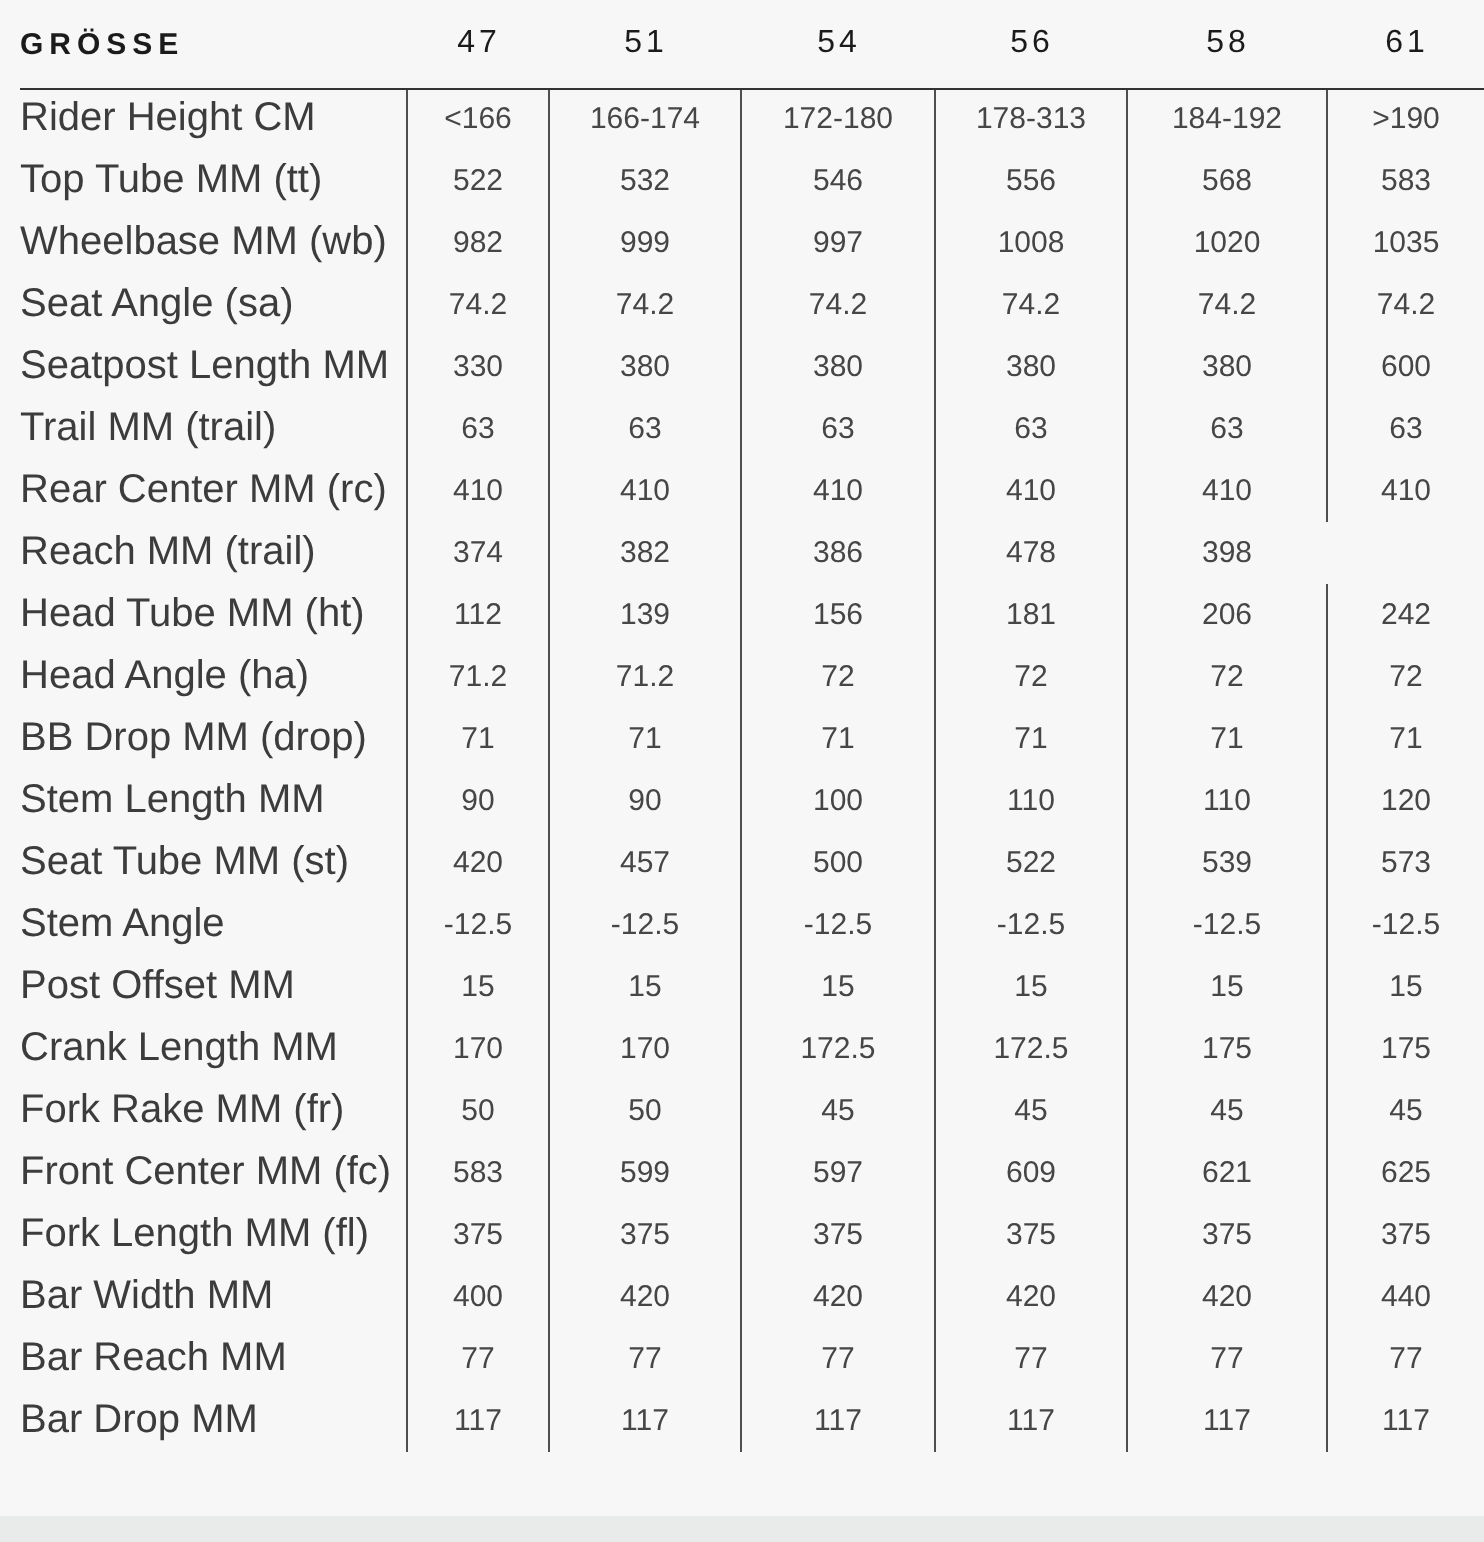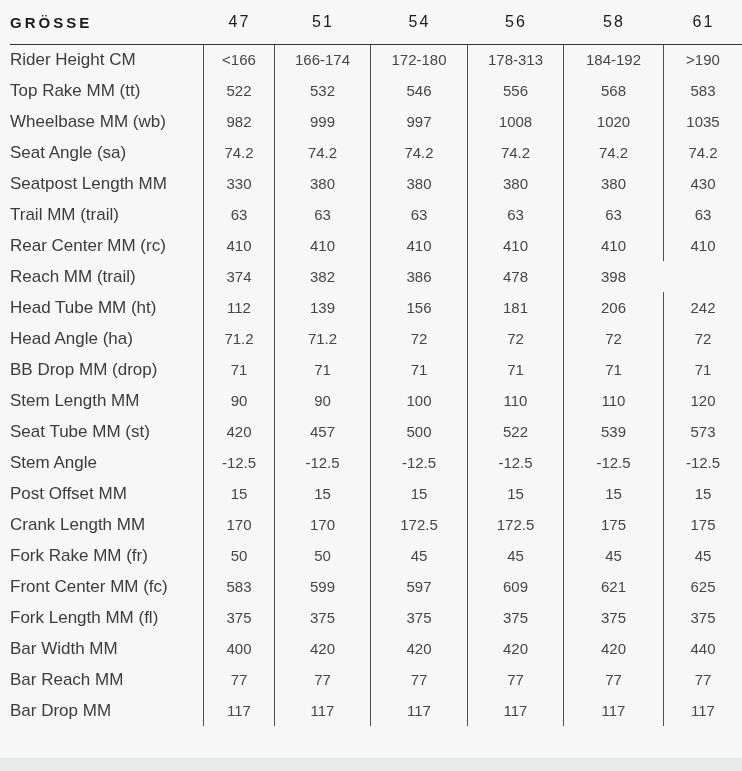--- a/index.html
+++ b/index.html
@@ -64,21 +64,21 @@
   .header-rule {
     position: absolute;
     top: 44px;
     left: 10px;
     right: 0;
     height: 1px;
     background: #333333;
   }
 
   .data-row .label-cell {
-    font-size: 17px;
+    font-size: 20px;
     color: #3c3c3c;
   }
 
   .data-row .value-cell {
     font-size: 15px;
     color: #464646;
     border-left: 1px solid #4f4f4f;
   }
 
   .bottom-strip {
@@ -112,21 +112,21 @@
         <div class="row data-row">
           <div class="cell label-cell">Rider Height CM</div>
           <div class="cell value-cell">&lt;166</div>
           <div class="cell value-cell">166-174</div>
           <div class="cell value-cell">172-180</div>
           <div class="cell value-cell">178-313</div>
           <div class="cell value-cell">184-192</div>
           <div class="cell value-cell">&gt;190</div>
         </div>
         <div class="row data-row">
-          <div class="cell label-cell">Top Rake MM (tt)</div>
+          <div class="cell label-cell">Top Tube MM (tt)</div>
           <div class="cell value-cell">522</div>
           <div class="cell value-cell">532</div>
           <div class="cell value-cell">546</div>
           <div class="cell value-cell">556</div>
           <div class="cell value-cell">568</div>
           <div class="cell value-cell">583</div>
         </div>
         <div class="row data-row">
           <div class="cell label-cell">Wheelbase MM (wb)</div>
           <div class="cell value-cell">982</div>
@@ -145,21 +145,21 @@
           <div class="cell value-cell">74.2</div>
           <div class="cell value-cell">74.2</div>
         </div>
         <div class="row data-row">
           <div class="cell label-cell">Seatpost Length MM</div>
           <div class="cell value-cell">330</div>
           <div class="cell value-cell">380</div>
           <div class="cell value-cell">380</div>
           <div class="cell value-cell">380</div>
           <div class="cell value-cell">380</div>
-          <div class="cell value-cell">430</div>
+          <div class="cell value-cell">600</div>
         </div>
         <div class="row data-row">
           <div class="cell label-cell">Trail MM (trail)</div>
           <div class="cell value-cell">63</div>
           <div class="cell value-cell">63</div>
           <div class="cell value-cell">63</div>
           <div class="cell value-cell">63</div>
           <div class="cell value-cell">63</div>
           <div class="cell value-cell">63</div>
         </div>

